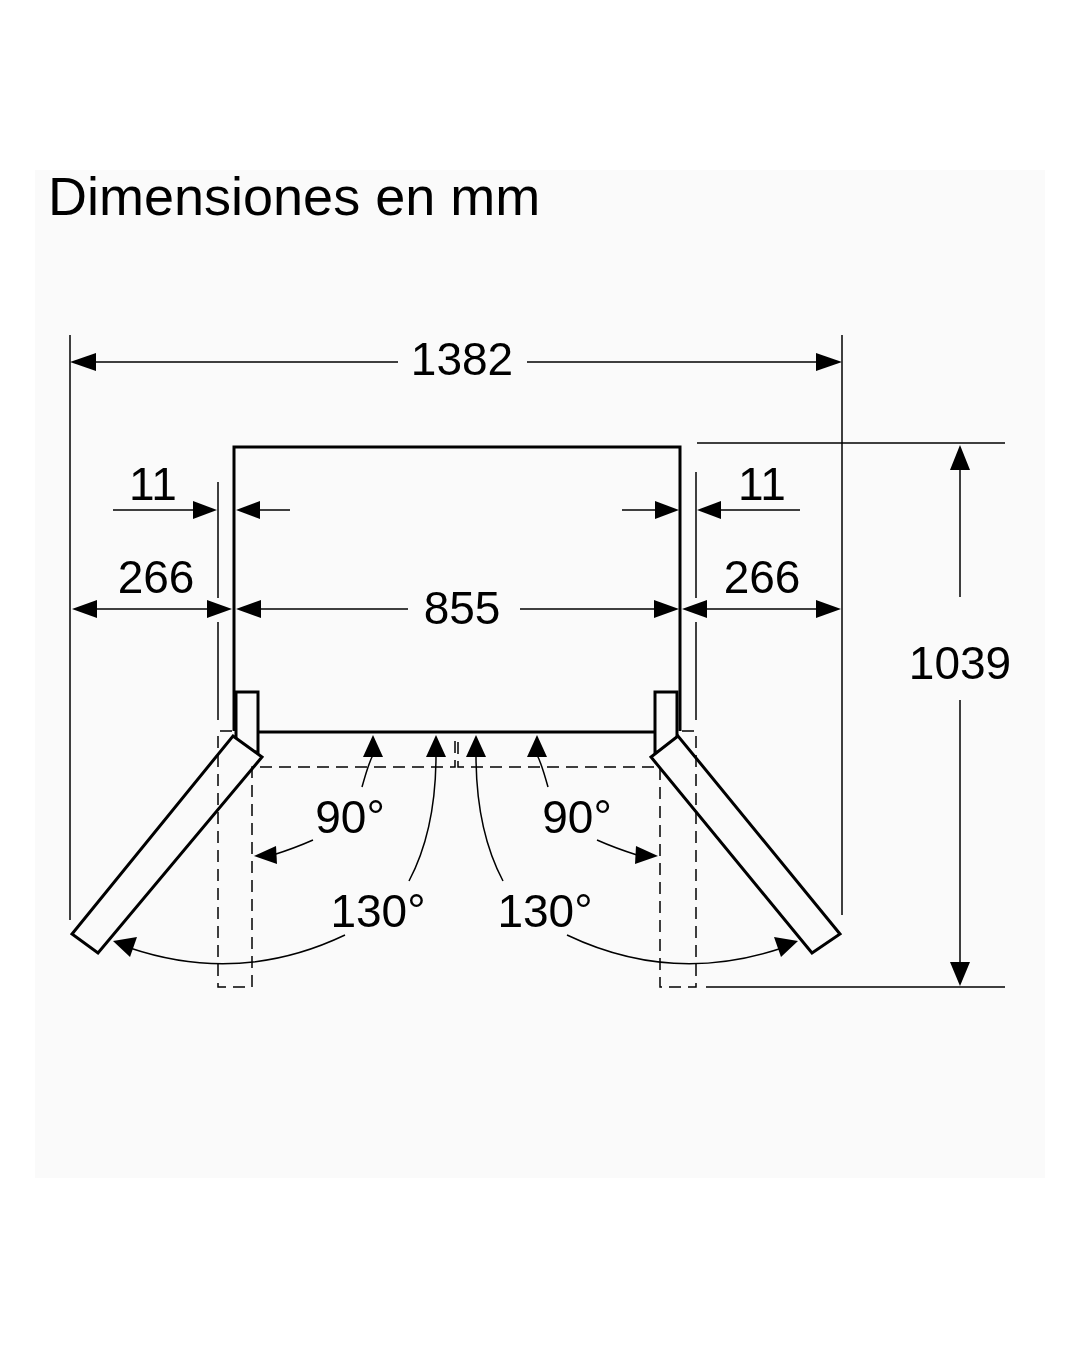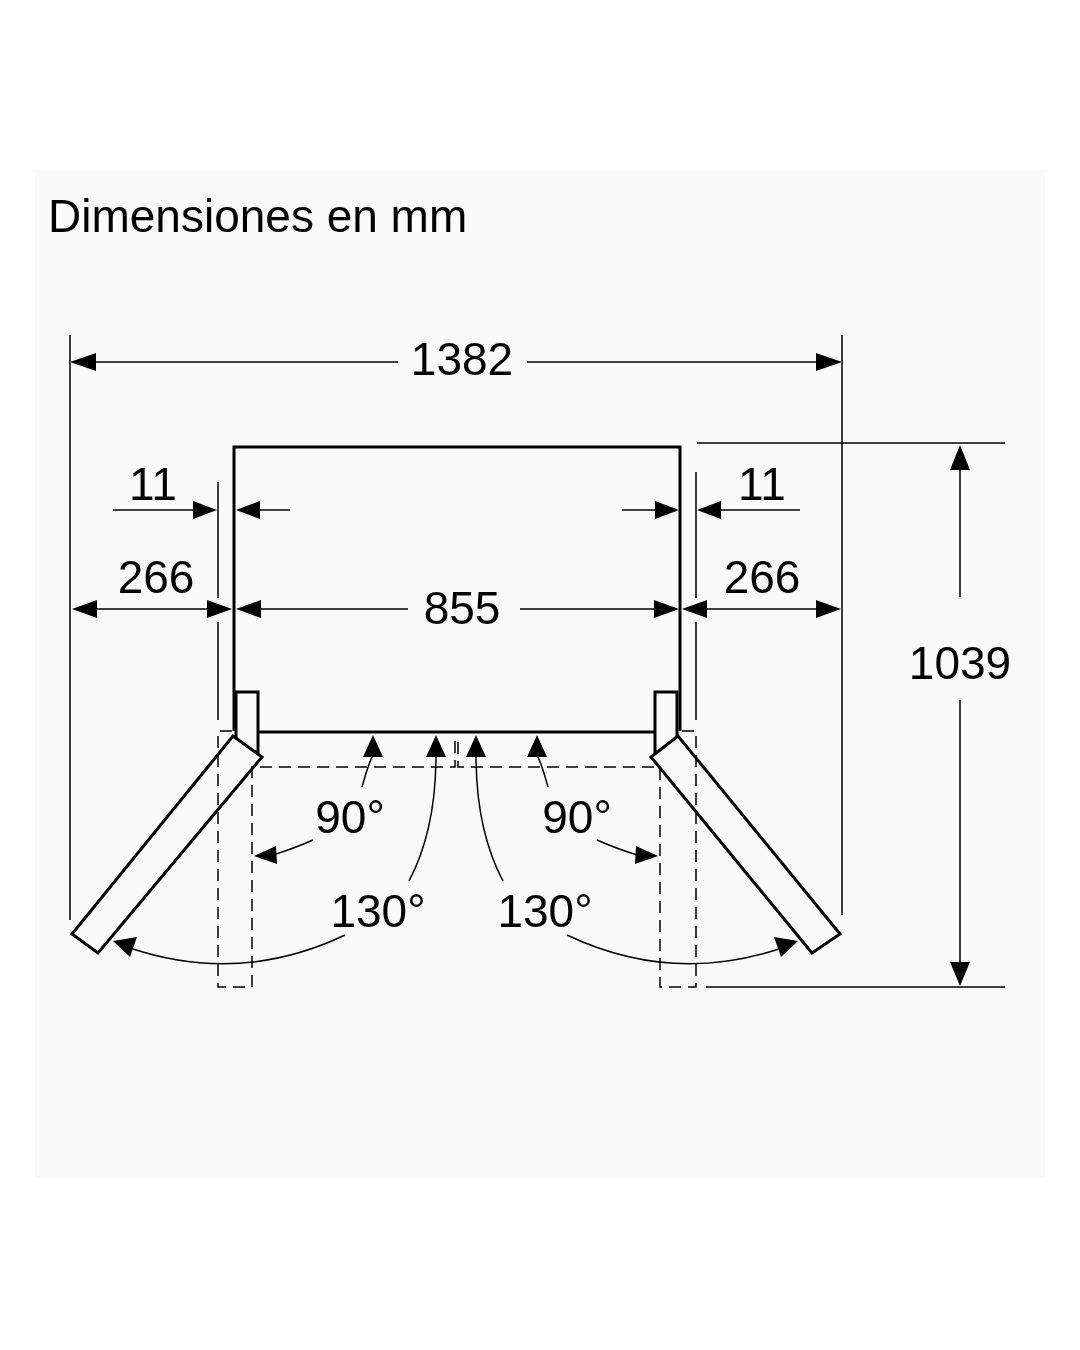--- a/index.html
+++ b/index.html
@@ -1,18 +1,18 @@
 <!DOCTYPE html>
 <html><head>
 <meta charset="utf-8">
 <style>
   html, body { margin: 0; padding: 0; background: #ffffff; }
   body { width: 1080px; height: 1350px; position: relative; overflow: hidden; font-family: "Liberation Sans", sans-serif; }
   .panel { position: absolute; left: 35px; top: 170px; width: 1010px; height: 1008px; background: #fafafa; }
-  .title { position: absolute; left: 48px; top: 188px; font-size: 46px; color: #000; font-family: "Liberation Sans", sans-serif; line-height: 56px; white-space: nowrap; }
+  .title { position: absolute; left: 48px; top: 168px; font-size: 54px; color: #000; font-family: "Liberation Sans", sans-serif; line-height: 56px; white-space: nowrap; }
   svg { position: absolute; left: 0; top: 0; }
   .lbl { font-family: "Liberation Sans", sans-serif; font-size: 46px; fill: #000; }
 </style>
 </head>
 <body>
 
 <div class="panel"></div>
 <div class="title">Dimensiones en mm</div>
 
 <svg width="1080" height="1350" viewBox="0 0 1080 1350">

